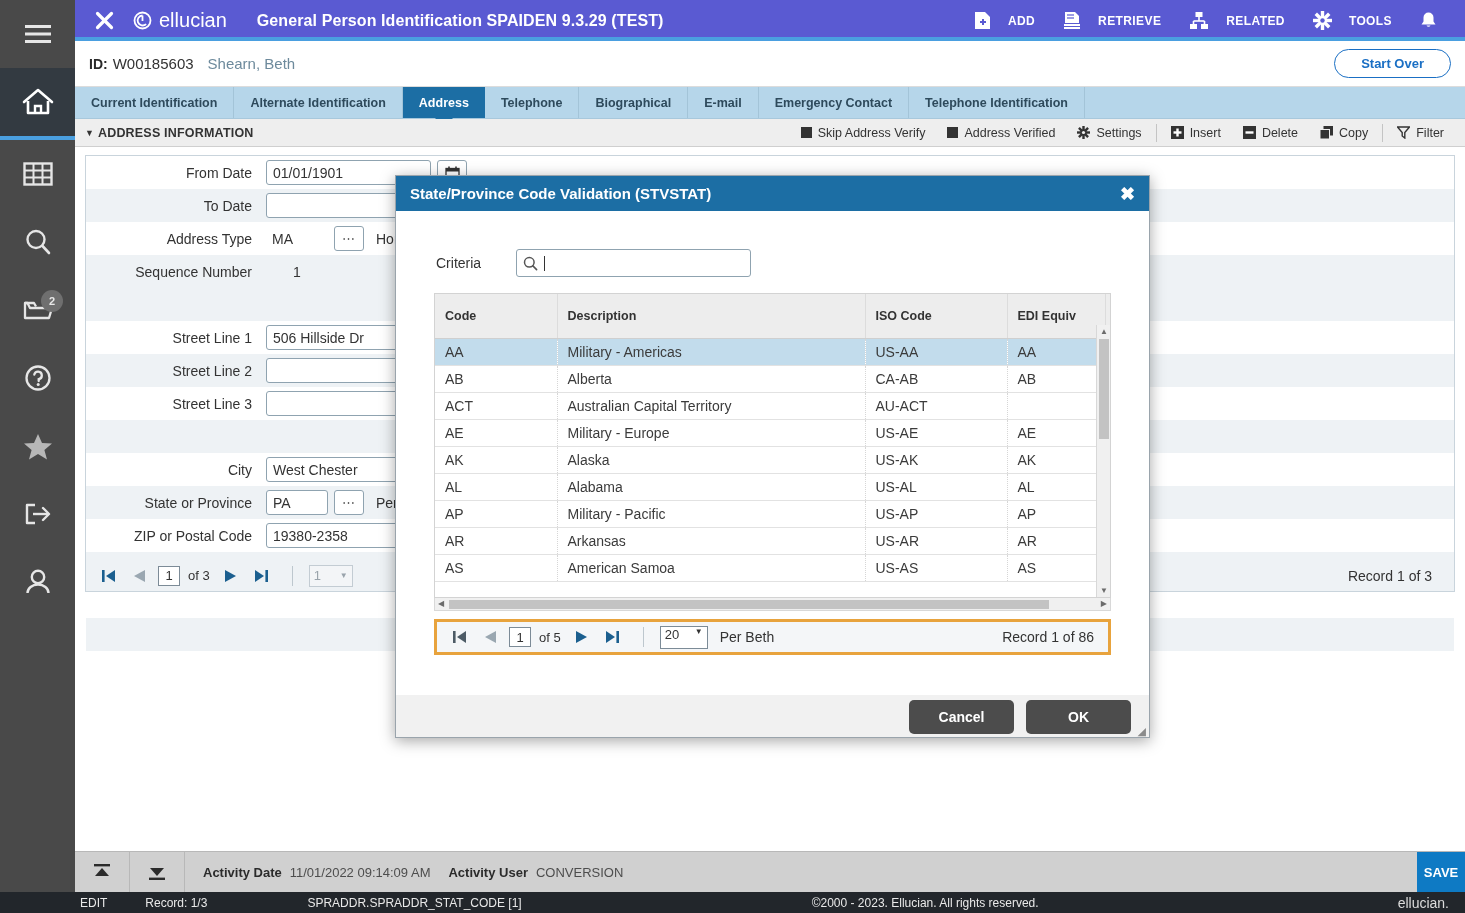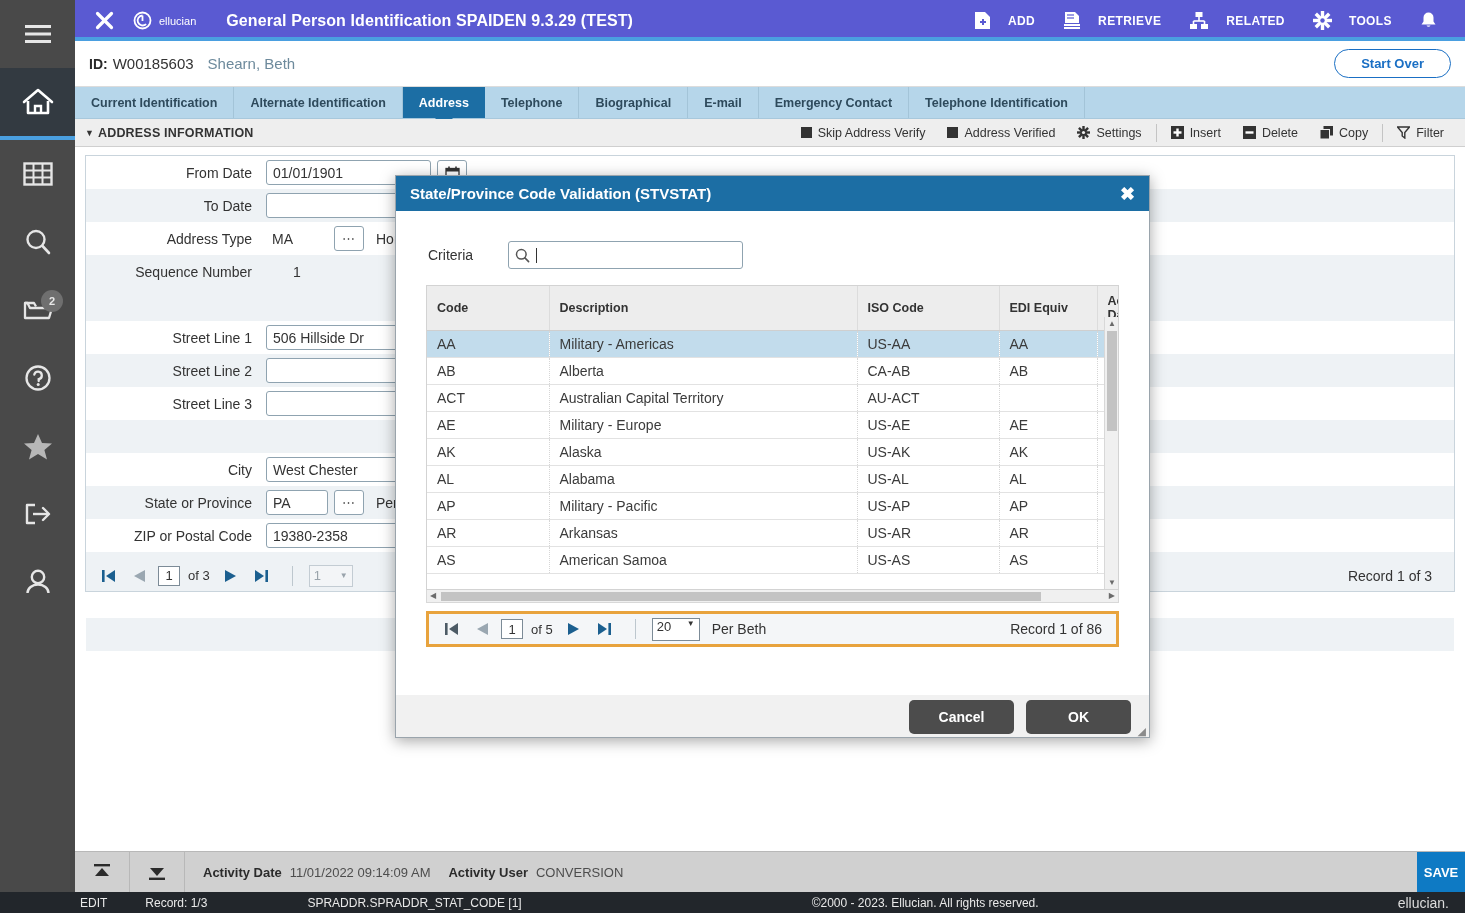--- a/index.html
+++ b/index.html
@@ -37,21 +37,21 @@
   
   .topbar {
     position: absolute; left: 75px; top: 0; width: 1390px; height: 41px;
     background: #5a5ad2; color: #fff;
     display: flex; align-items: center;
   }
   .topbar .underline {
     position: absolute; left: 0; bottom: 0; width: 100%; height: 4px; background: #4a9fe0;
   }
   .tb-close { width: 58px; display: flex; align-items: center; justify-content: center; cursor: pointer; }
-  .tb-brand { display: flex; align-items: center; gap: 7px; font-size: 11px; }
+  .tb-brand { display: flex; align-items: center; gap: 7px; font-size: 20px; }
   .tb-title { margin-left: 30px; font-size: 16px; font-weight: bold; letter-spacing: .1px; }
   .tb-right { margin-left: auto; display: flex; align-items: center; padding-right: 14px; }
   .tb-btn {
     display: flex; align-items: center; gap: 17px;
     font-size: 12px; font-weight: bold; letter-spacing: .4px;
     padding: 0 14px; height: 37px; cursor: pointer; white-space: nowrap;
   }
 
   
   .idbar {
@@ -167,21 +167,21 @@
     position: absolute; left: 395px; top: 175px; width: 755px; height: 563px;
     background: #f1f1f1; border: 1px solid #9aa4ac;
     box-shadow: 0 3px 14px rgba(0,0,0,.35);
   }
   .modal-head {
     height: 35px; background: #1c6ea4; color: #fff;
     display: flex; align-items: center; padding: 0 14px;
   }
   .modal-title { font-size: 15px; font-weight: bold; }
   .modal-x { margin-left: auto; font-size: 18px; font-weight: bold; cursor: pointer; }
-  .modal-body { background: #fff; height: 484px; padding: 8px; position: relative; }
+  .modal-body { background: #fff; height: 484px; padding: 16px; position: relative; }
   .criteria-row { display: flex; align-items: center; padding: 22px 0 16px 24px; }
   .criteria-label { font-size: 14px; color: #333; width: 80px; }
   .criteria-box {
     width: 235px; height: 28px; border: 1px solid #8fa3b0; border-radius: 3px;
     display: flex; align-items: center; padding: 0 6px; background: #fff;
   }
   .crit-caret { width: 1px; height: 15px; background: #333; margin-left: 6px; }
 
   .tablewrap { margin: 0 22px; border: 1px solid #d3d3d3; height: 305px; position: relative; overflow: hidden; }
   table.grid { border-collapse: collapse; width: 742px; table-layout: fixed; }

